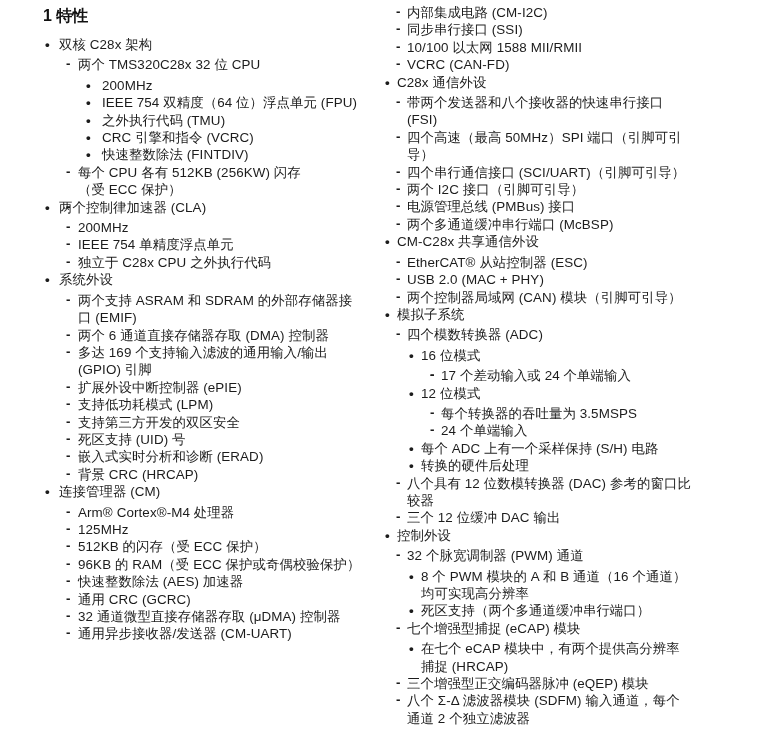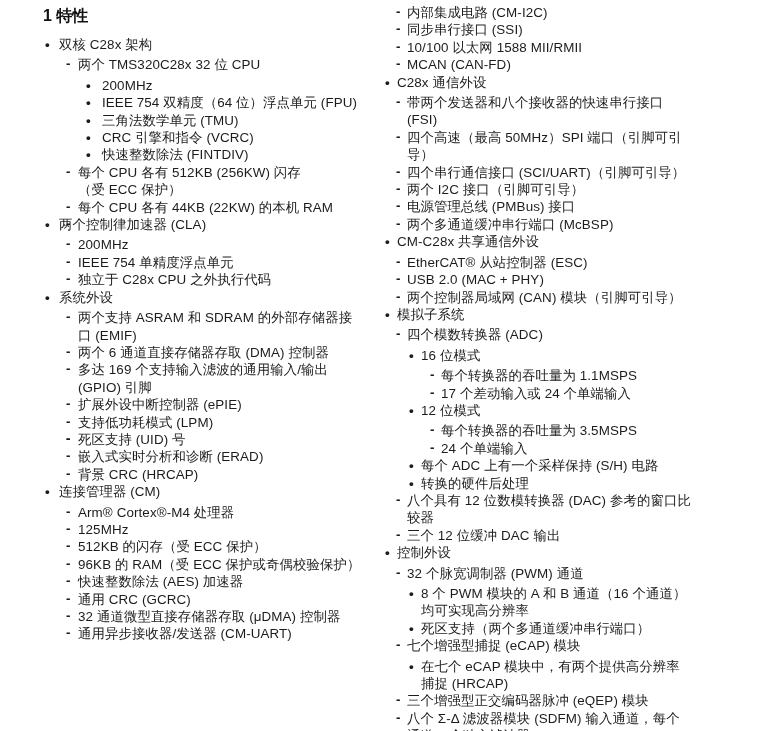--- a/index.html
+++ b/index.html
@@ -80,38 +80,37 @@
       <div class="item l3 nested">
         <span class="marker">•</span>
         <span class="txt">200MHz</span>
       </div>
       <div class="item l3">
         <span class="marker">•</span>
         <span class="txt">IEEE 754 双精度（64 位）浮点单元 (FPU)</span>
       </div>
       <div class="item l3">
         <span class="marker">•</span>
-        <span class="txt">三角法数学单元 (TMU)</span>
+        <span class="txt">之外执行代码 (TMU)</span>
       </div>
       <div class="item l3">
         <span class="marker">•</span>
         <span class="txt">CRC 引擎和指令 (VCRC)</span>
       </div>
       <div class="item l3">
         <span class="marker">•</span>
         <span class="txt">快速整数除法 (FINTDIV)</span>
       </div>
       <div class="item l2">
         <span class="marker">-</span>
         <span class="txt">每个 CPU 各有 512KB (256KW) 闪存
 （受 ECC 保护）</span>
       </div>
       <div class="item l2">
         <span class="marker">-</span>
-        <span class="txt">每个 CPU 各有 44KB (22KW) 的本机 RAM</span>
       </div>
       <div class="item l2">
         <span class="marker">-</span>
       </div>
       <div class="item l1">
         <span class="marker">•</span>
         <span class="txt">两个控制律加速器 (CLA)</span>
       </div>
       <div class="item l2 nested">
         <span class="marker">-</span>
@@ -146,20 +145,21 @@
       <div class="item l2">
         <span class="marker">-</span>
         <span class="txt">扩展外设中断控制器 (ePIE)</span>
       </div>
       <div class="item l2">
         <span class="marker">-</span>
         <span class="txt">支持低功耗模式 (LPM)</span>
       </div>
       <div class="item l2">
         <span class="marker">-</span>
+        <span class="txt">支持第三方开发的双区安全</span>
       </div>
       <div class="item l2">
         <span class="marker">-</span>
         <span class="txt">死区支持 (UID) 号</span>
       </div>
       <div class="item l2">
         <span class="marker">-</span>
         <span class="txt">嵌入式实时分析和诊断 (ERAD)</span>
       </div>
       <div class="item l2">
@@ -211,21 +211,21 @@
       <div class="item l2">
         <span class="marker">-</span>
         <span class="txt">同步串行接口 (SSI)</span>
       </div>
       <div class="item l2">
         <span class="marker">-</span>
         <span class="txt">10/100 以太网 1588 MII/RMII</span>
       </div>
       <div class="item l2">
         <span class="marker">-</span>
-        <span class="txt">MCAN (CAN-FD)</span>
+        <span class="txt">VCRC (CAN-FD)</span>
       </div>
       <div class="item l1">
         <span class="marker">•</span>
         <span class="txt">C28x 通信外设</span>
       </div>
       <div class="item l2 nested">
         <span class="marker">-</span>
         <span class="txt">带两个发送器和八个接收器的快速串行接口
 (FSI)</span>
       </div>
@@ -273,21 +273,20 @@
       <div class="item l2 nested">
         <span class="marker">-</span>
         <span class="txt">四个模数转换器 (ADC)</span>
       </div>
       <div class="item l3 nested">
         <span class="marker">•</span>
         <span class="txt">16 位模式</span>
       </div>
       <div class="item l4 nested">
         <span class="marker">-</span>
-        <span class="txt">每个转换器的吞吐量为 1.1MSPS</span>
       </div>
       <div class="item l4">
         <span class="marker">-</span>
         <span class="txt">17 个差动输入或 24 个单端输入</span>
       </div>
       <div class="item l3">
         <span class="marker">•</span>
         <span class="txt">12 位模式</span>
       </div>
       <div class="item l4 nested">

